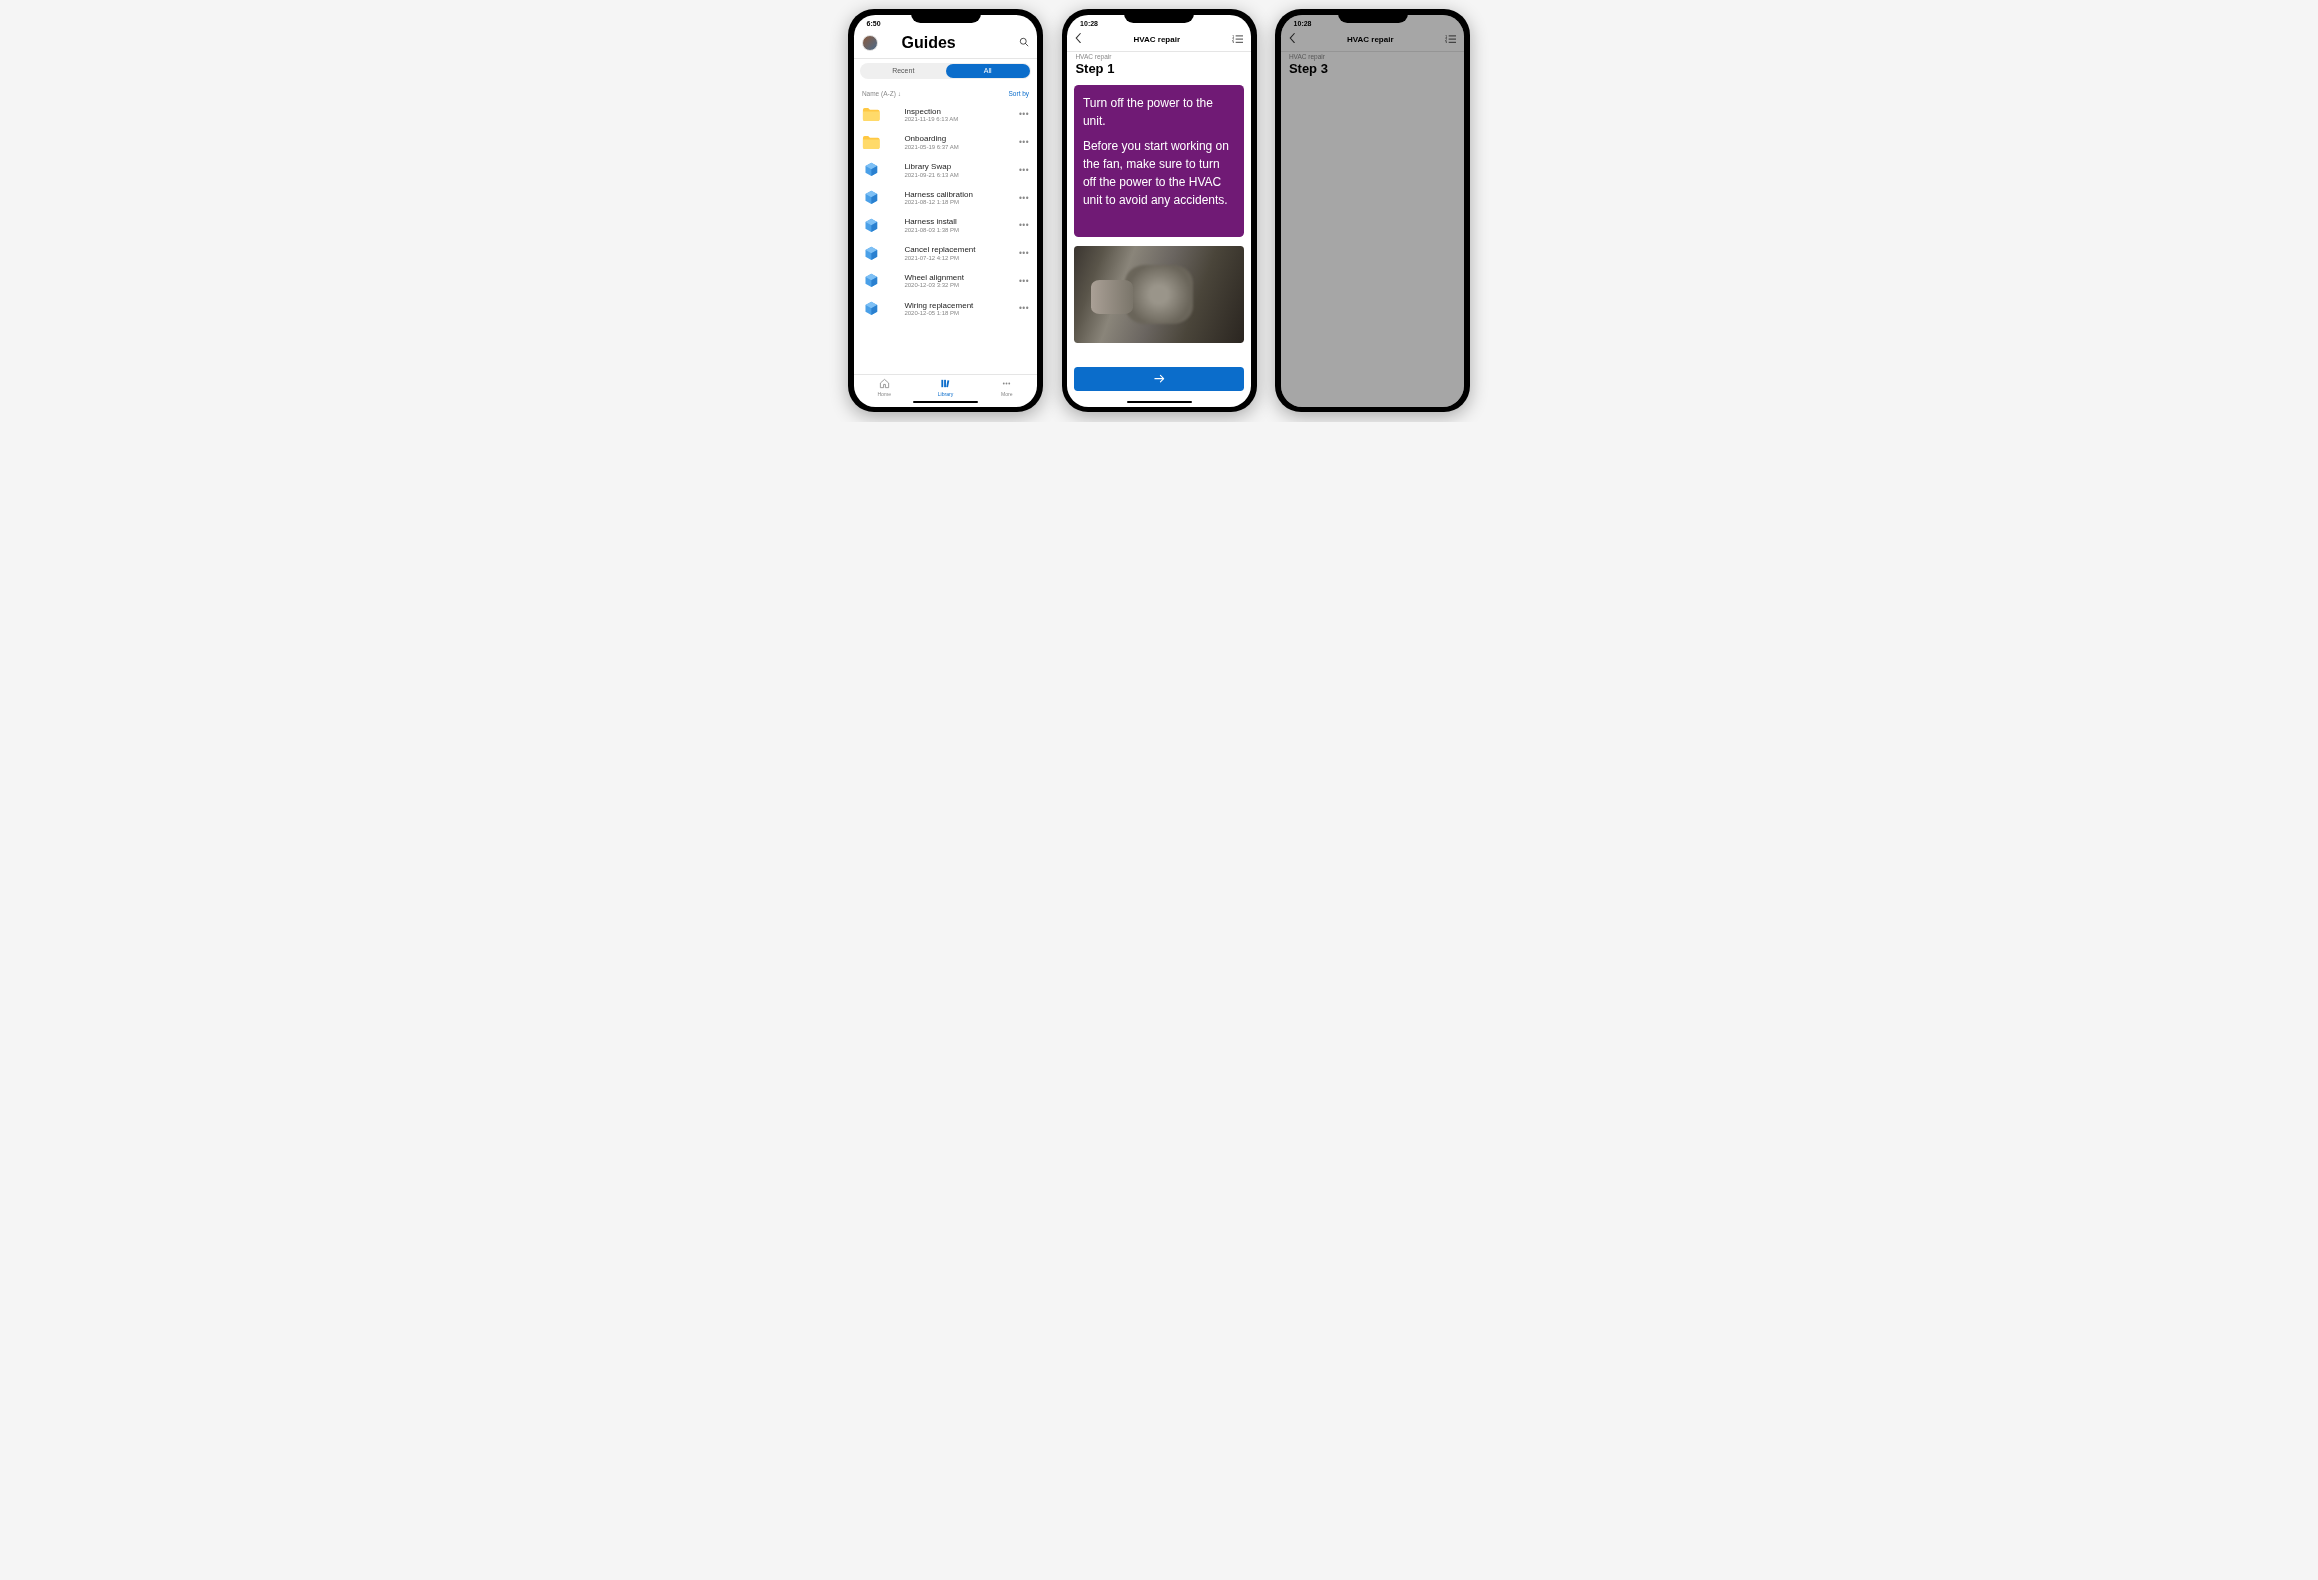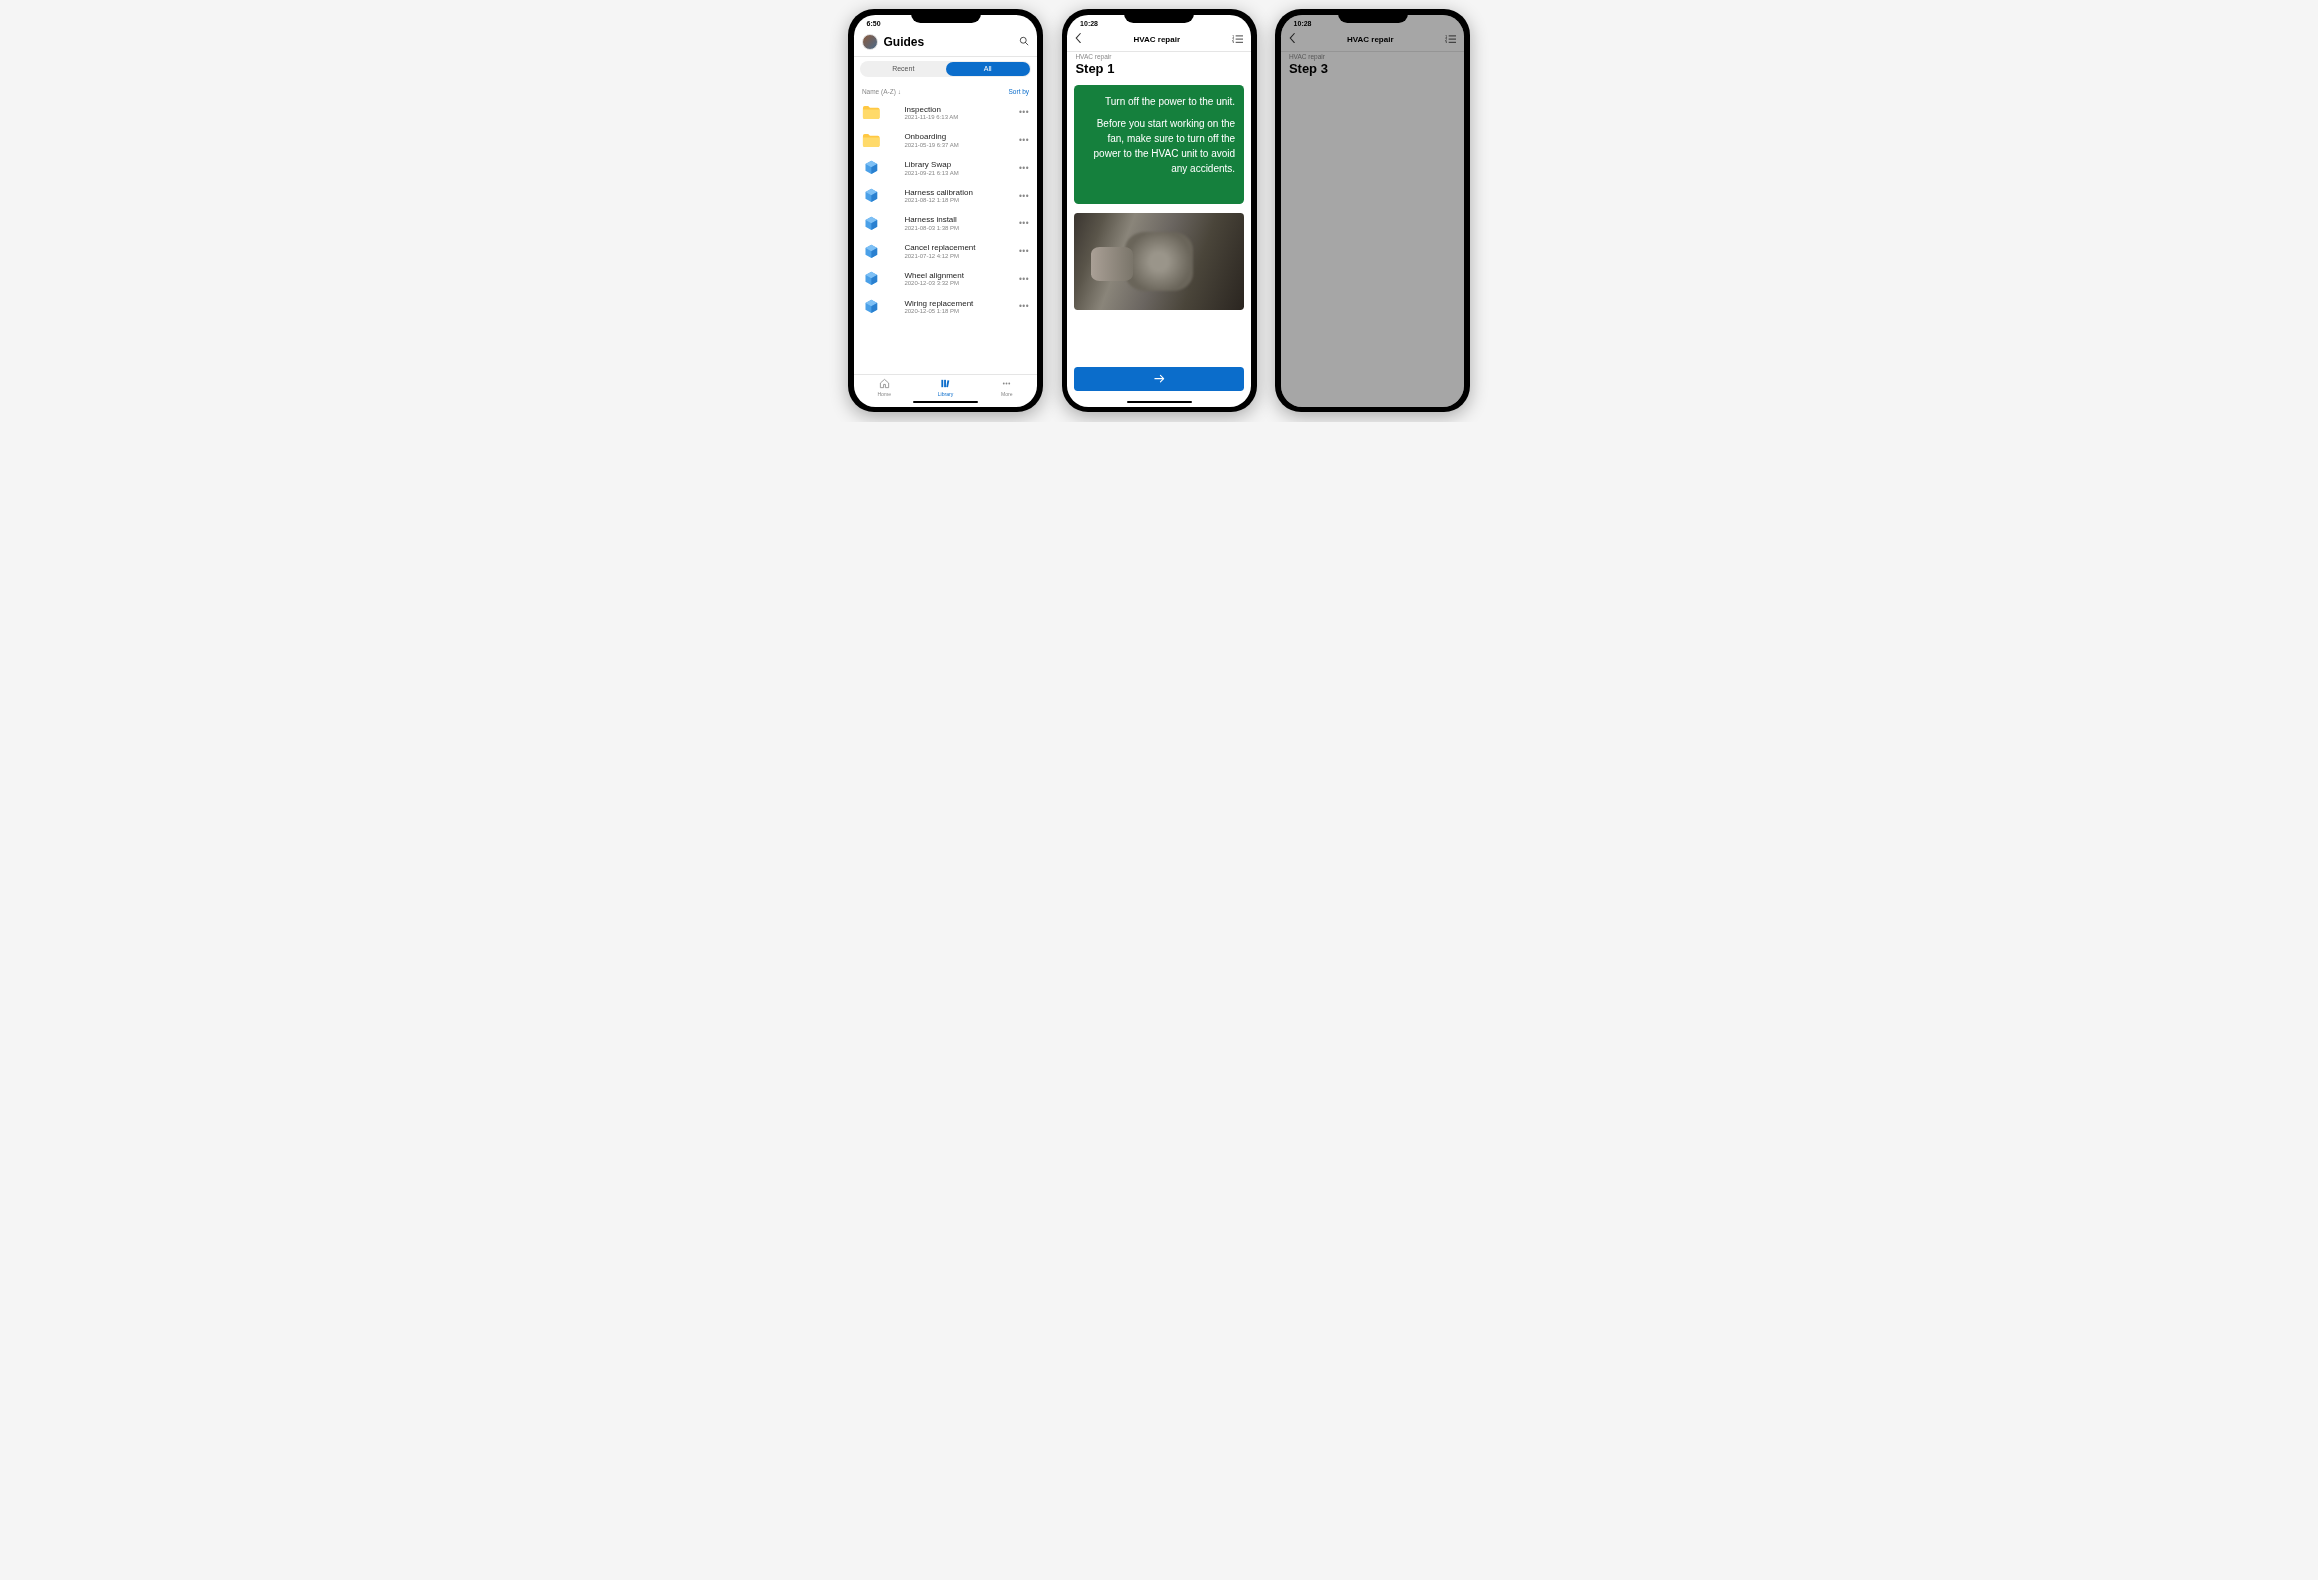--- a/index.html
+++ b/index.html
@@ -61,23 +61,24 @@
     padding: 4.6px 8.3px 5.6px;
     gap: 5.6px;
   }
   .avatar {
     width: 16px; height: 16px;
     border-radius: 50%;
     background: linear-gradient(135deg, #8b5a3c, #4a6a8a);
     border: 0.5px solid #ddd;
   }
   .page-title {
-    font-size: 12px;
+    font-size: 16px;
     font-weight: 700;
     flex: 1;
+    margin-left: 18px;
   }
   .search-icon svg { width: 10.2px; height: 10.2px; }
   .divider { height: 0.5px; background: #e5e5e5; }
   .segmented {
     display: flex;
     margin: 4.6px 6.5px;
     background: #efefef;
     border-radius: 10.2px;
     padding: 0.9px;
   }
@@ -151,27 +152,26 @@
     padding: 3.7px 8.3px 5.6px;
   }
   .back-icon svg { width: 6.5px; height: 10.2px; }
   .step-header-title { font-size: 8px; font-weight: 600; }
   .toc-icon svg { width: 11px; height: 9.3px; }
   .step-meta { padding: 1.9px 8.3px 6.5px; }
   .step-breadcrumb { font-size: 6.5px; color: #888; }
   .step-label { font-size: 13px; font-weight: 700; margin-top: 0.9px; }
   .step-card {
     margin: 1.9px 6.5px;
-    background: #15803d;
+    background: #701a75;
     color: #fff;
     border-radius: 4.6px;
     padding: 9.3px 9.3px 28px;
-    font-size: 10px;
+    font-size: 12px;
     line-height: 1.5;
-    text-align: right;
   }
   .step-card p + p { margin-top: 7px; }
   .step-image {
     margin: 7.4px 6.5px;
     border-radius: 3.7px;
     height: 97px;
     background: linear-gradient(110deg, #3a3530 0%, #5a554a 15%, #8a857a 30%, #6a6560 50%, #4a453a 70%, #2a2520 100%);
     position: relative;
     overflow: hidden;
   }

